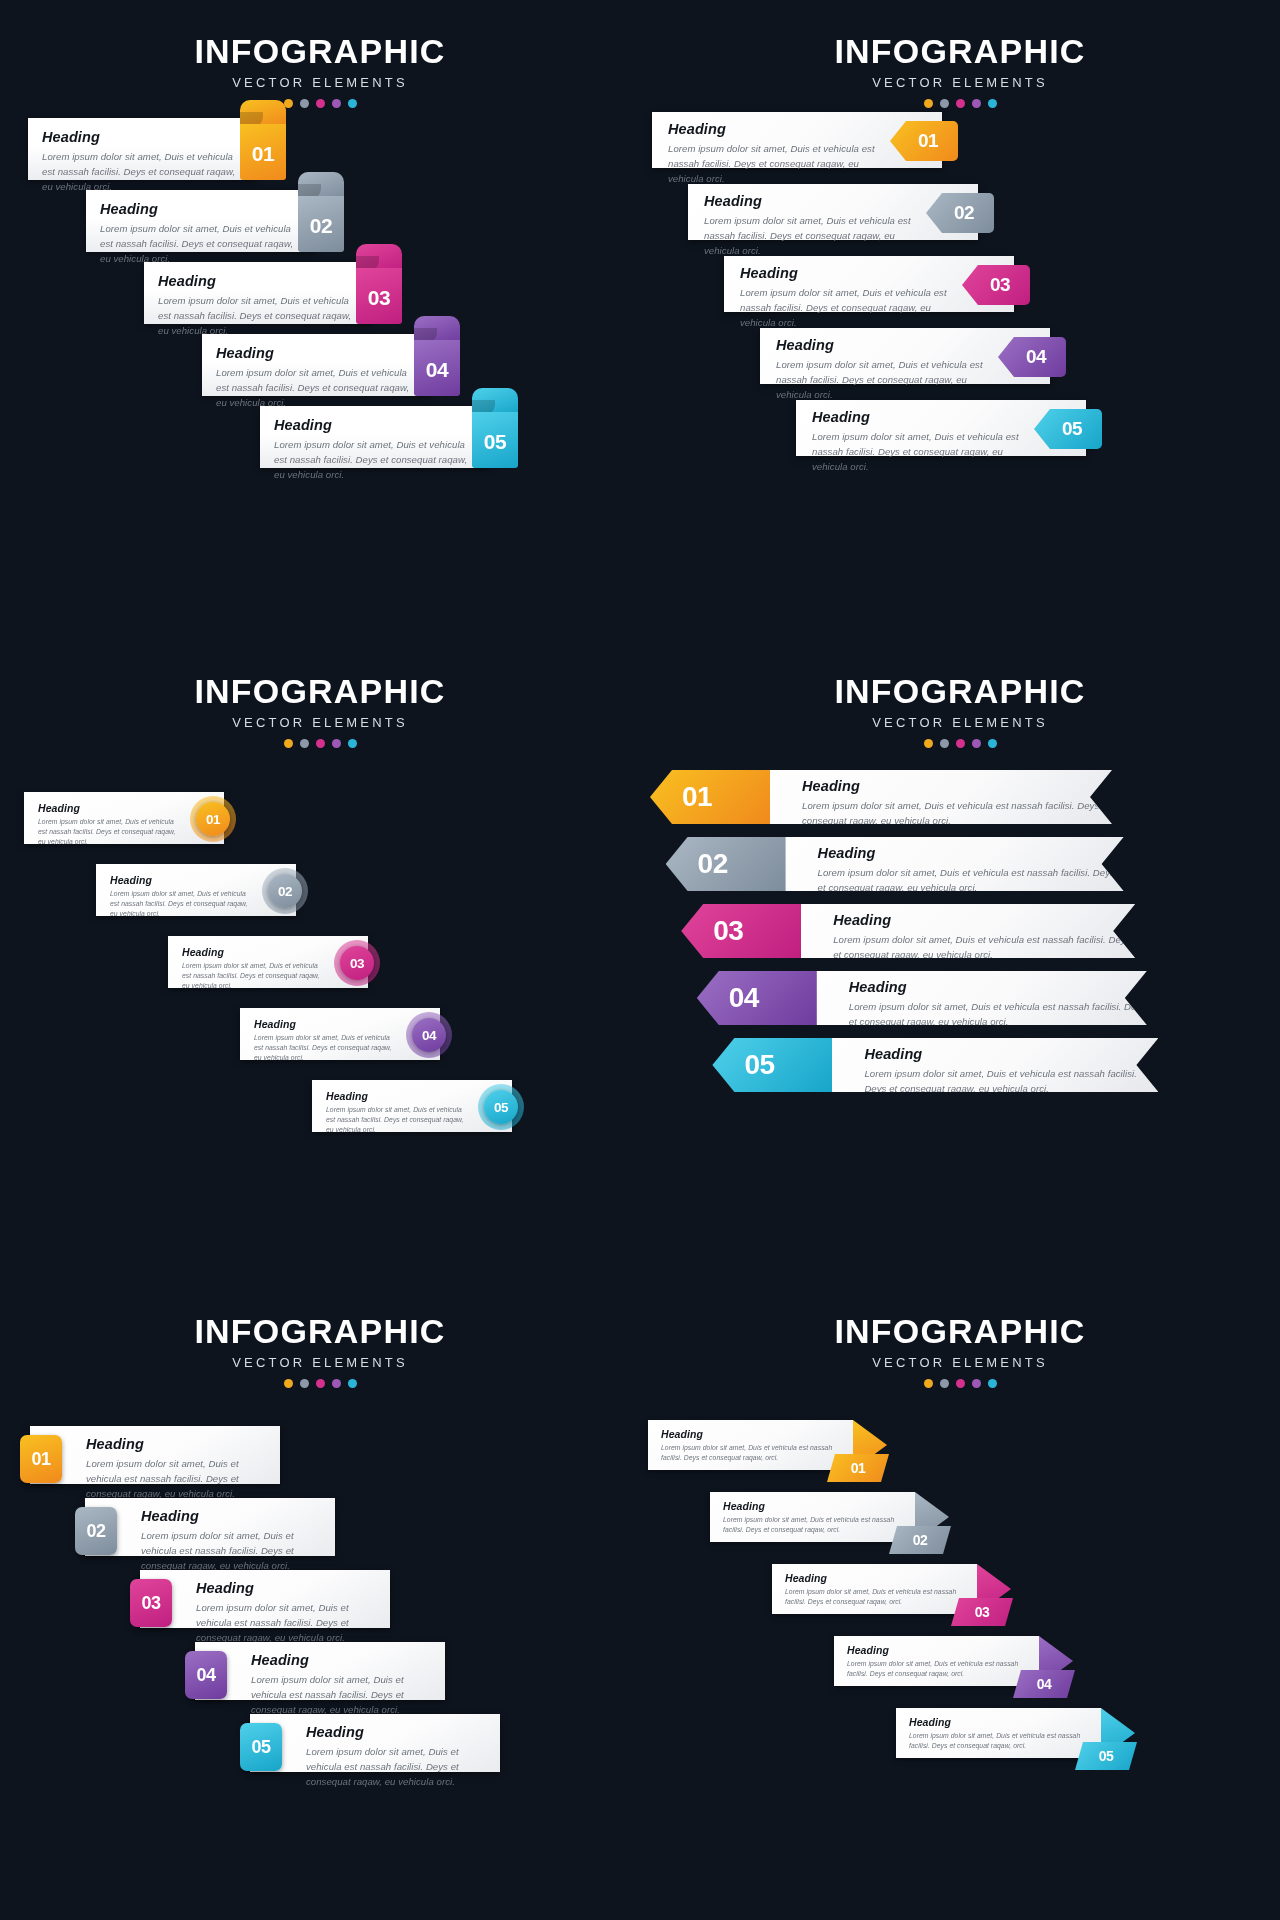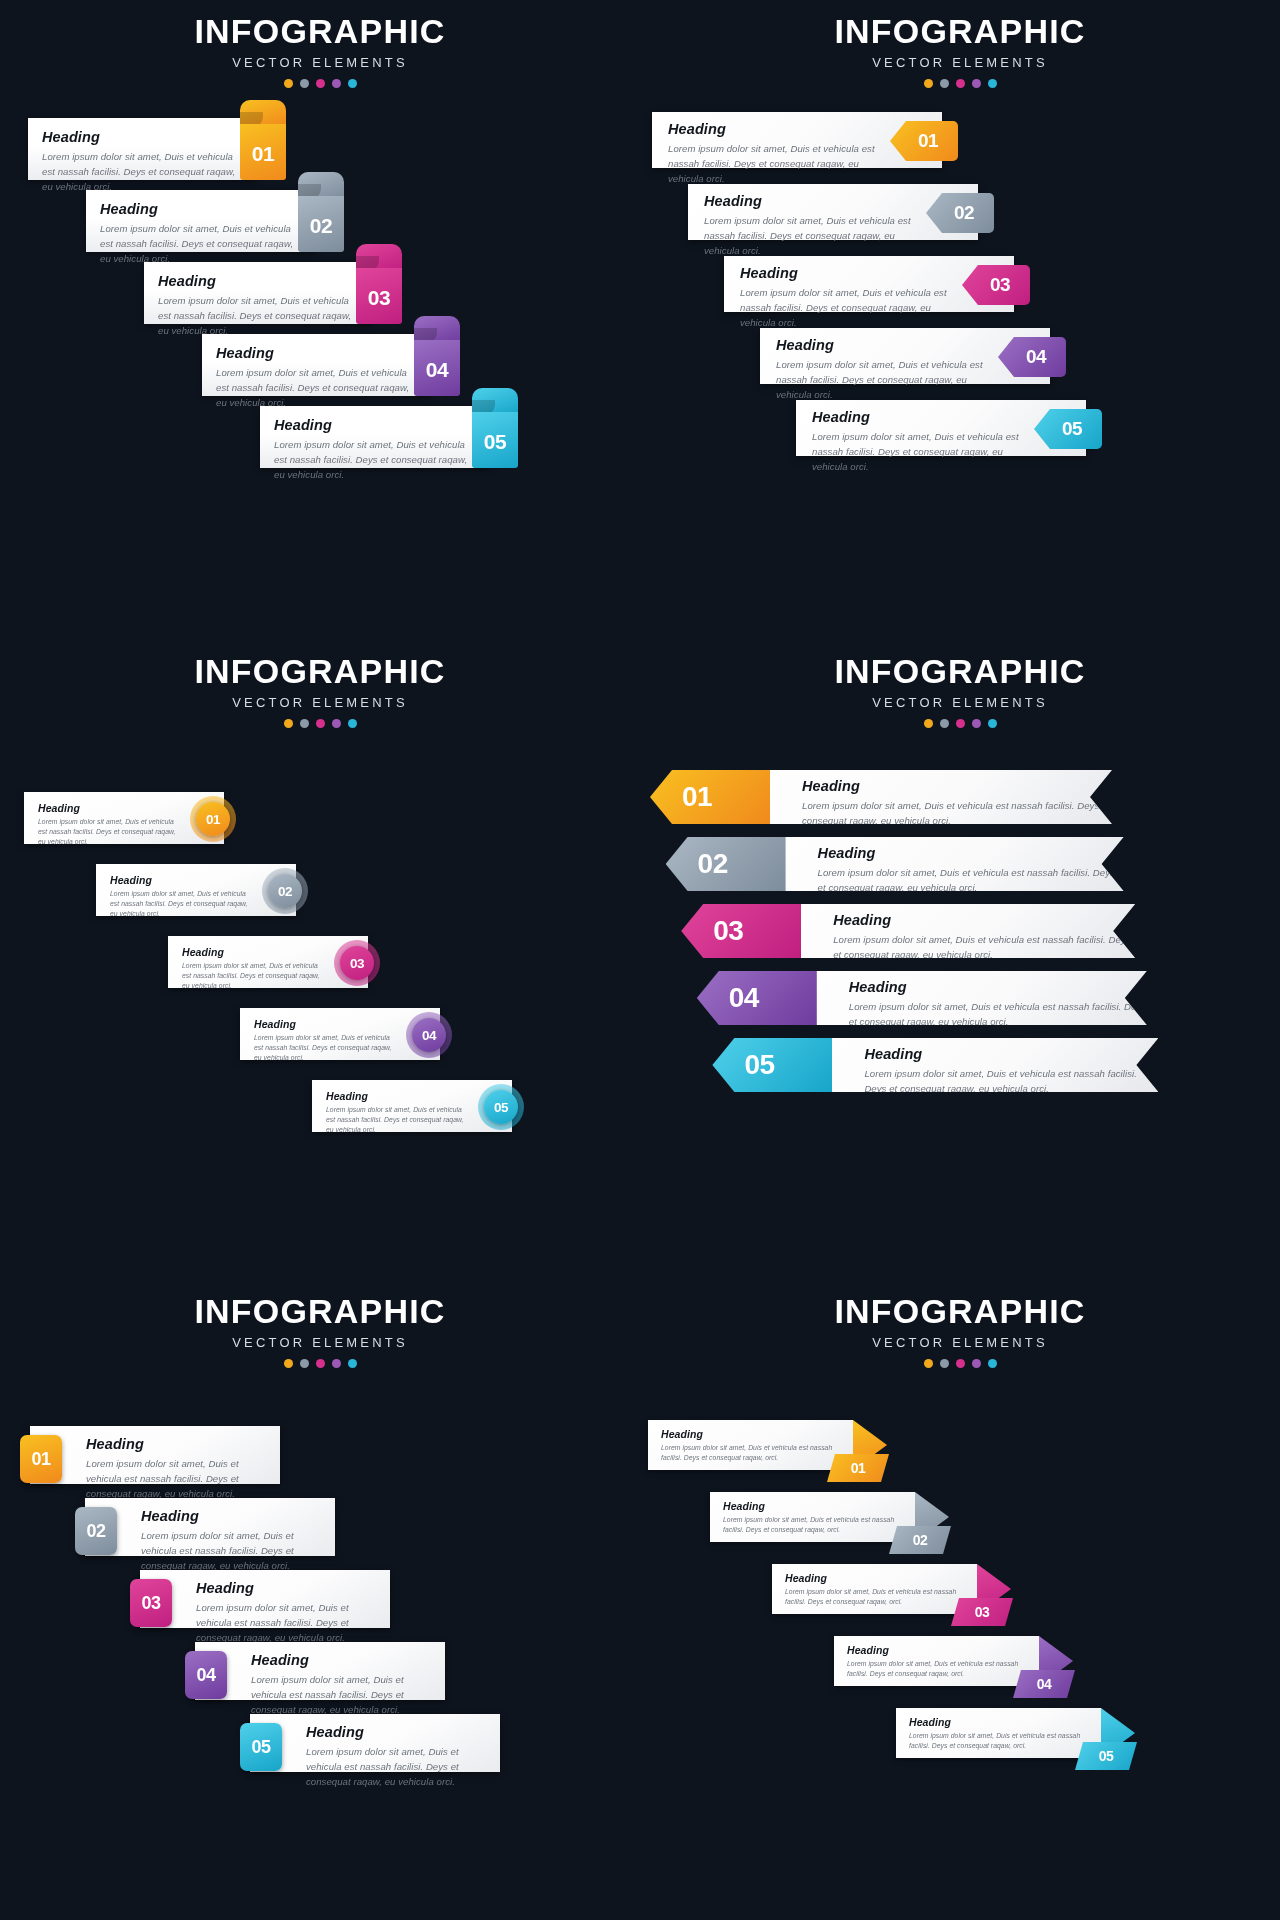--- a/index.html
+++ b/index.html
@@ -17,21 +17,21 @@
   .p2 { left: 640px;top: 0; }
   .p3 { left: 0;    top: 640px; }
   .p4 { left: 640px;top: 640px; }
   .p5 { left: 0;    top: 1280px; }
   .p6 { left: 640px;top: 1280px; }
 
   
   .hdr { position: absolute; left: 0; right: 0; top: 14px; text-align: center; }
   .hdr .t1 {
     font-size: 34px; font-weight: bold; color: #ffffff;
-    letter-spacing: 1.2px; line-height: 1.05;
+    letter-spacing: 1.2px; line-height: 1.05; margin-top: 20px;
   }
   .hdr .t2 {
     font-size: 13px; color: #d8dde4; letter-spacing: 3.2px;
     margin-top: 5px; font-weight: normal;
   }
   .dots { margin-top: 9px; display: flex; justify-content: center; gap: 7px; }
   .dot { width: 9px; height: 9px; border-radius: 50%; display: block; }
 
   
   .card-h {

